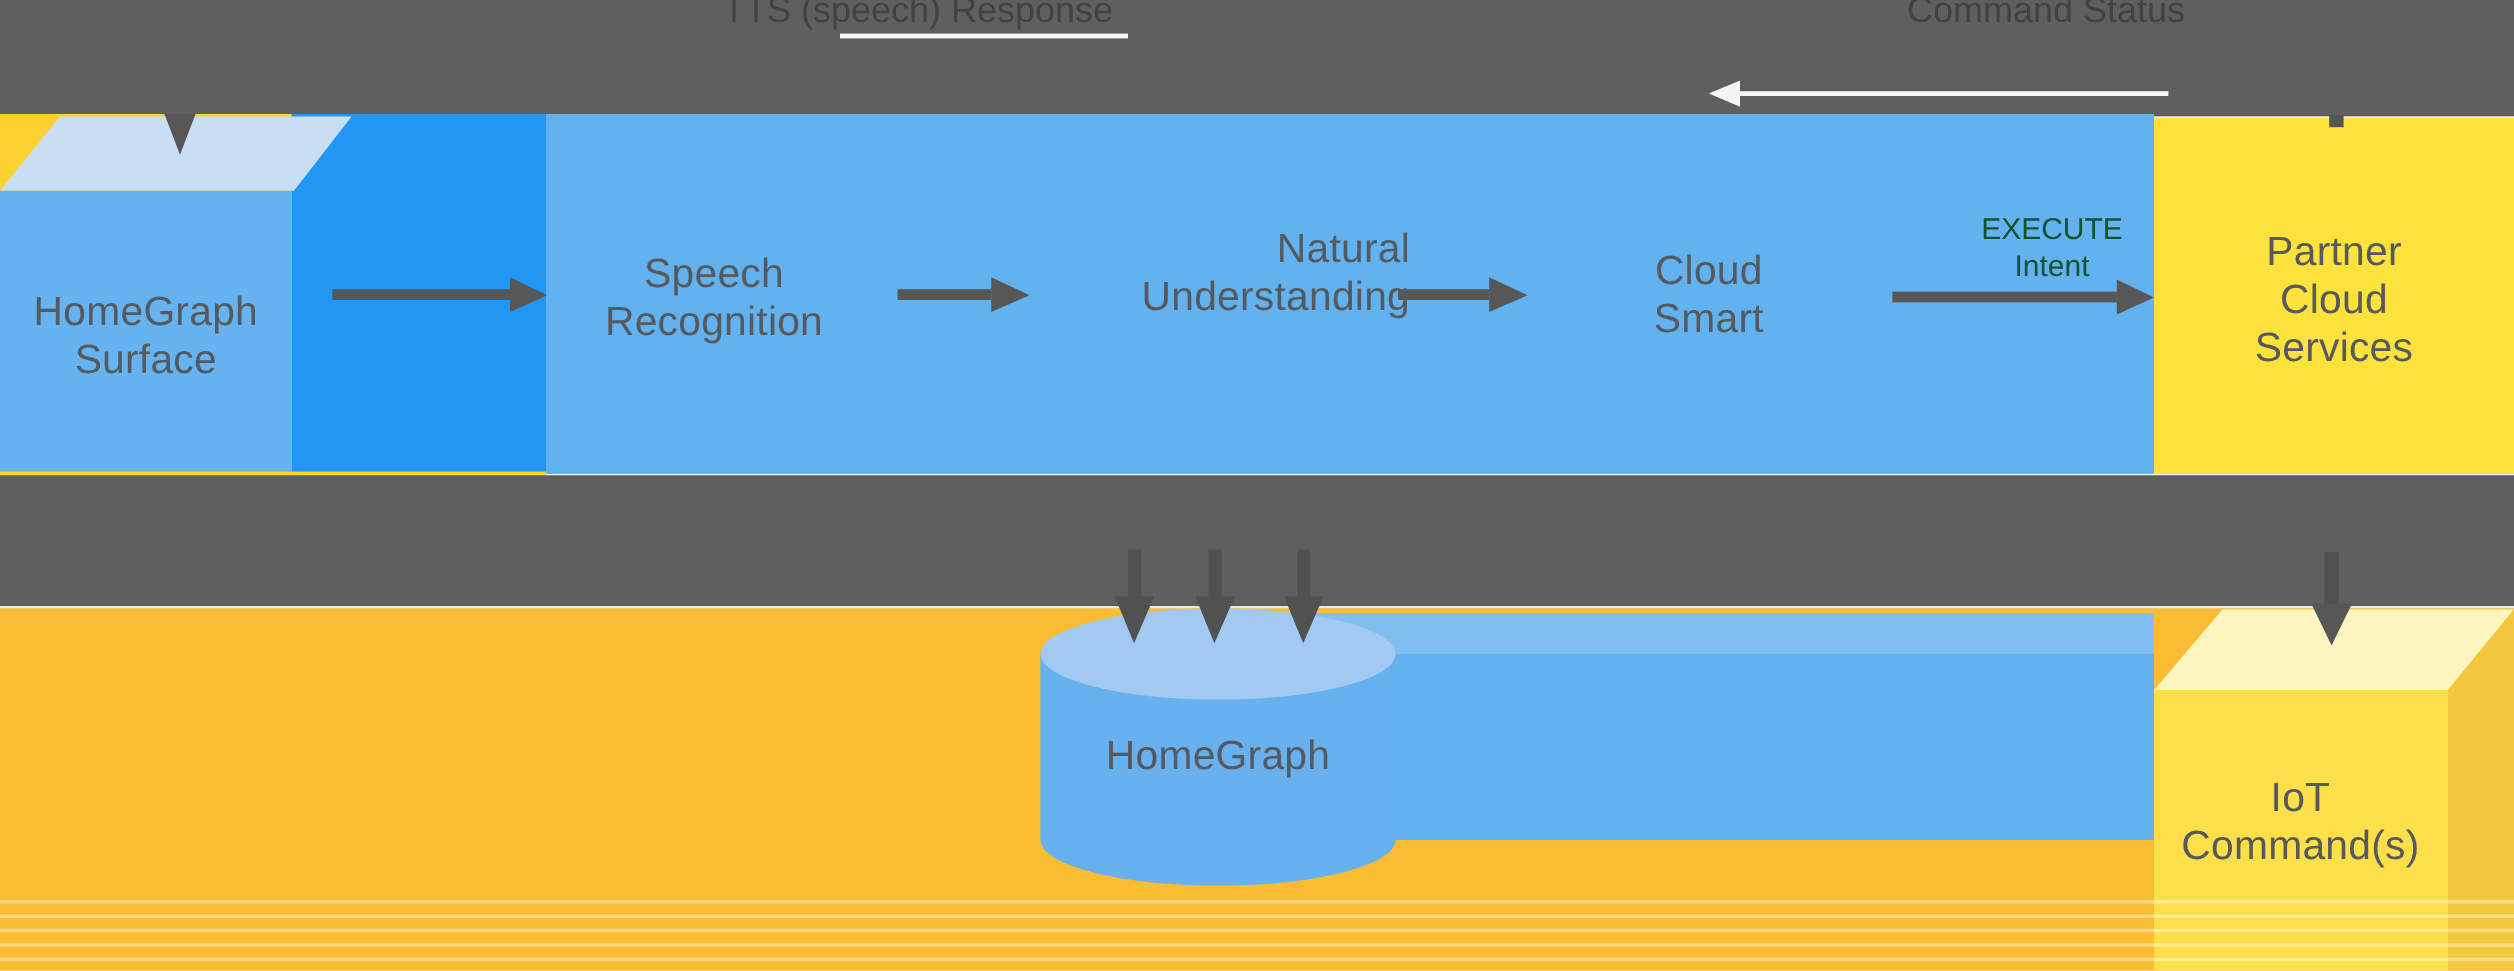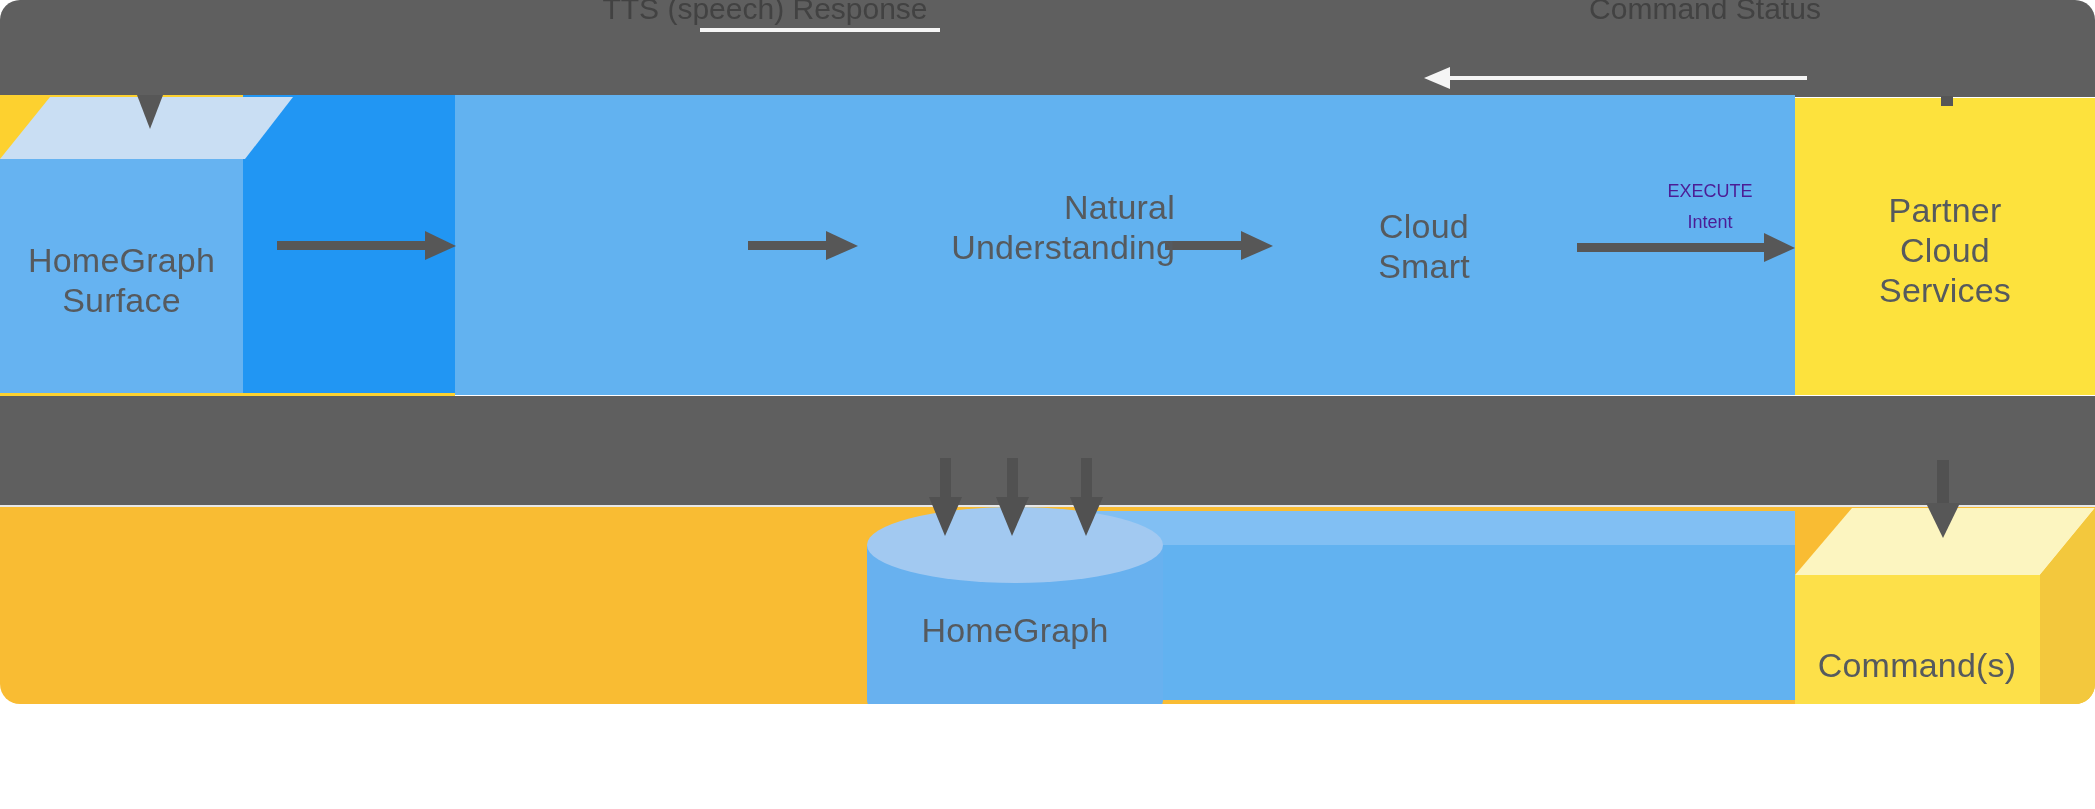--- a/index.html
+++ b/index.html
@@ -1,22 +1,21 @@
 <!DOCTYPE html>
 <html><head>
 <meta charset="utf-8">
 <style>
   html,body{margin:0;padding:0;background:#ffffff;}
   .stage{
     position:relative;
     width:2095px;
-    height:704px;
+    height:809px;
     overflow:hidden;
     font-family:"Liberation Sans", sans-serif;
-    border-radius:20px;
   }
   .stage svg{position:absolute;left:0;top:0;}
   .lbl{
     position:absolute;
     text-align:center;
     color:#565a5e;
     font-size:34px;
     line-height:40px;
     font-weight:400;
     letter-spacing:0.2px;
@@ -28,22 +27,22 @@
     text-align:center;
     color:#424242;
     font-size:30px;
     line-height:34px;
     font-weight:400;
     white-space:nowrap;
   }
   .small-lbl{
     position:absolute;
     text-align:center;
-    color:#4c1d95;
-    font-size:18px;
+    color:#14532d;
+    font-size:25px;
     line-height:31px;
     font-weight:500;
     white-space:nowrap;
   }
   .small-lbl span{display:block;}
 </style>
 </head>
 <body>
 
 <div class="stage">
@@ -113,20 +112,24 @@
   </svg>
 
   <div class="band-lbl" style="left:565px;top:-8px;width:400px;">TTS (speech) Response</div>
   <div class="band-lbl" style="left:1535px;top:-8px;width:340px;">Command Status</div>
 
   <div class="lbl" style="left:0px;top:240px;width:243px;">
     <span>HomeGraph</span>
     <span>Surface</span>
   </div>
 
+  <div class="lbl" style="left:445px;top:208px;width:300px;">
+    <span>Speech</span>
+    <span>Recognition</span>
+  </div>
 
   <div class="lbl" style="left:855px;top:187px;width:320px;text-align:right;">
     <span>Natural</span>
     <span>Understanding</span>
   </div>
 
   <div class="lbl" style="left:1324px;top:206px;width:200px;">
     <span>Cloud</span>
     <span>Smart</span>
   </div>
@@ -138,16 +141,17 @@
 
   <div class="lbl" style="left:867px;top:610px;width:296px;">HomeGraph</div>
 
   <div class="lbl" style="left:1795px;top:190px;width:300px;">
     <span>Partner</span>
     <span>Cloud</span>
     <span>Services</span>
   </div>
 
   <div class="lbl" style="left:1807px;top:645px;width:220px;">
+    <span>IoT</span>
     <span>Command(s)</span>
   </div>
 
 </div>
 
 </body></html>

